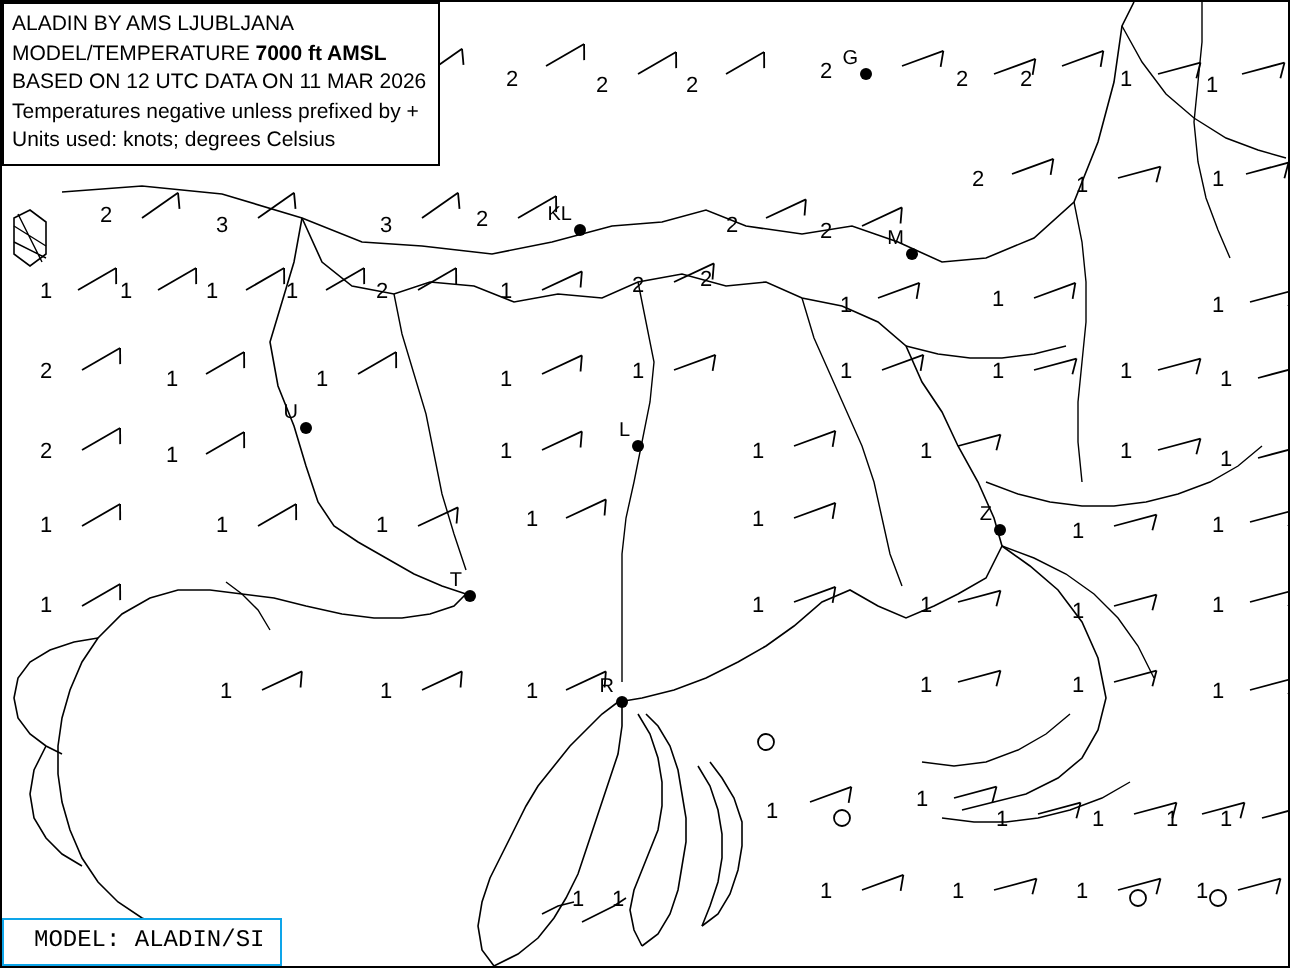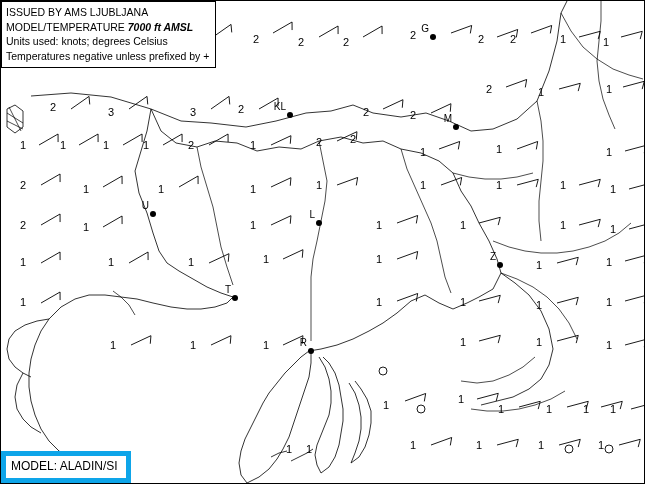--- a/index.html
+++ b/index.html
@@ -36,33 +36,33 @@
     font-size: 10.5px;
     line-height: 14.5px;
     color: #000000;
     z-index: 5;
   }
   .legend-box div {
     white-space: nowrap;
   }
   .legend-box .bold {
     font-weight: bold;
-    font-style: italic;
   }
   .model-box {
     position: absolute;
     left: 0;
     bottom: 0;
     background: #ffffff;
-    border: 5px solid #0ea5e9;
-    padding: 3px 8px 4px 5px;
+    border: 1px solid #0ea5e9;
+    padding: 3px 8px 4px 15px;
     font-size: 12px;
     line-height: 15px;
     color: #000000;
     z-index: 5;
+    font-family: Liberation Mono, monospace;
   }
   .coast, .border, .river {
     fill: none;
     stroke: #000000;
     vector-effect: non-scaling-stroke;
   }
   .coast { stroke-width: 0.8; }
   .border { stroke-width: 0.8; }
   .river { stroke-width: 0.7; }
   .barb {
@@ -529,23 +529,24 @@
       </g>
     <g id="calm-layer">
         <circle class="circle-o" cx="382" cy="370" r="4"></circle>
         <circle class="circle-o" cx="420" cy="408" r="4"></circle>
         <circle class="circle-o" cx="568" cy="448" r="4"></circle>
         <circle class="circle-o" cx="608" cy="448" r="4"></circle>
       </g>
   </svg>
 
   <div class="legend-box">
-    <div>ISSUED BY AMS LJUBLJANA</div>
+    <div>ALADIN BY AMS LJUBLJANA</div>
     <div><span>MODEL/TEMPERATURE </span><span class="bold">7000 ft AMSL</span></div>
+    <div>BASED ON 12 UTC DATA ON 11 MAR 2026</div>
+    <div>Temperatures negative unless prefixed by +</div>
     <div>Units used: knots; degrees Celsius</div>
-    <div>Temperatures negative unless prefixed by +</div>
   </div>
 
   <div class="model-box">
     <span>MODEL: ALADIN/SI</span>
   </div>
 
 </div>
 
 </body></html>

